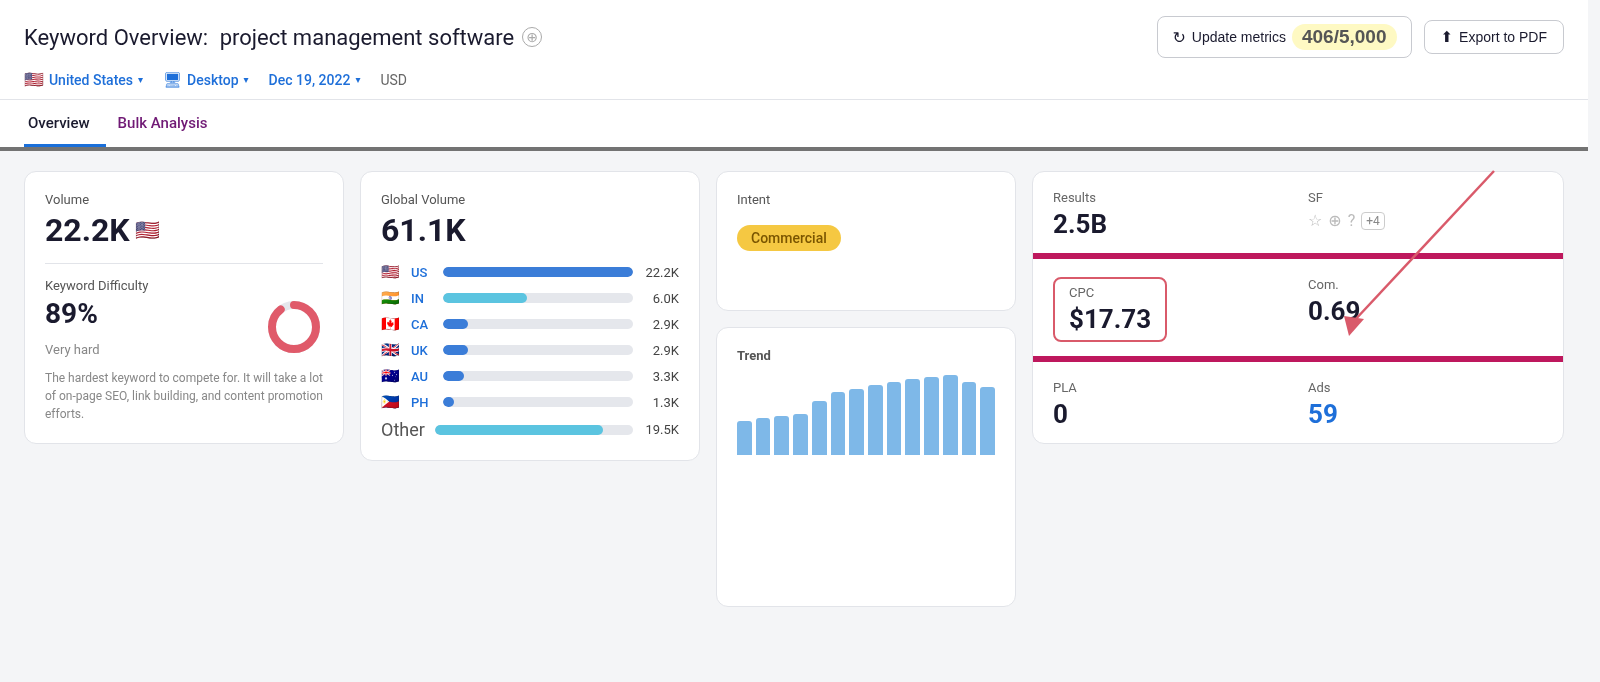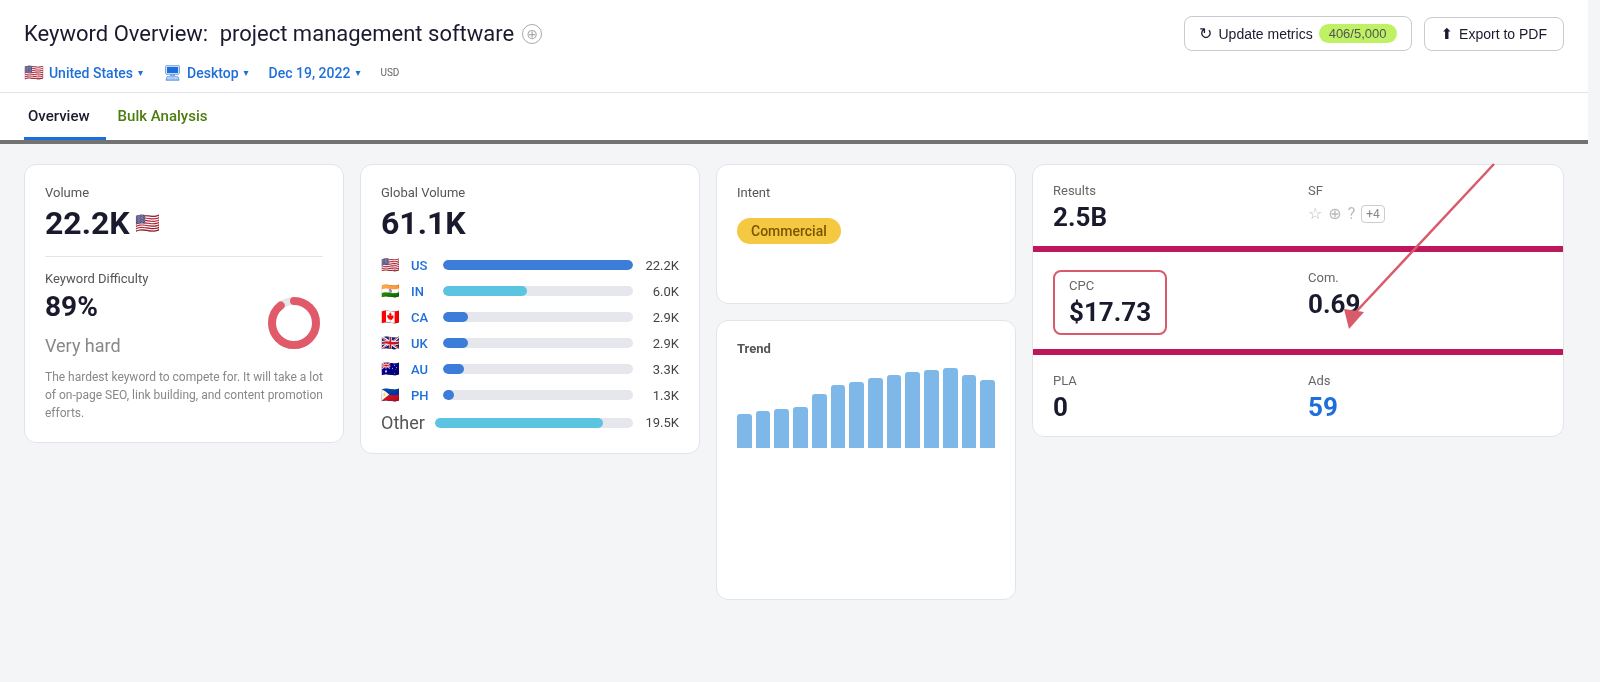--- a/index.html
+++ b/index.html
@@ -65,26 +65,26 @@
       border: 1.5px solid #c8cad0;
       border-radius: 8px;
       padding: 7px 14px;
       background: #fff;
       font-size: 14px;
       font-weight: 500;
       cursor: pointer;
       color: #1a1a2e;
     }
     .btn-update .count-badge {
-      background: #bef264;
+      background: #fef9c3;
       border-radius: 20px;
       padding: 2px 10px;
-      font-size: 13px;
+      font-size: 19px;
       color: #555;
-      font-weight: 400;
+      font-weight: 700;
     }
     .btn-export {
       display: flex;
       align-items: center;
       gap: 6px;
       border: 1.5px solid #c8cad0;
       border-radius: 8px;
       padding: 7px 16px;
       background: #fff;
       font-size: 14px;
@@ -105,40 +105,40 @@
       font-size: 14px;
       color: #1e6fd9;
       cursor: pointer;
       font-weight: 500;
     }
     .filter-item .flag {
       font-size: 16px;
     }
     .filter-usd {
       color: #666;
-      font-size: 10px;
+      font-size: 14px;
       font-weight: 400;
     }
     .chevron {
       font-size: 10px;
     }
     
     .tabs {
       display: flex;
       align-items: center;
       gap: 0;
       padding: 0 24px;
       background: #fff;
       border-bottom: 4px solid #737373;
     }
     .tab {
       padding: 14px 16px 12px 4px;
       font-size: 15px;
       font-weight: 500;
-      color: #4d7c0f;
+      color: #701a75;
       cursor: pointer;
       border-bottom: 3px solid transparent;
       margin-right: 8px;
     }
     .tab.active {
       color: #1a1a2e;
       border-bottom: 3px solid #1a6fd9;
     }
     
     .main {
@@ -195,21 +195,21 @@
     .kd-label {
       font-size: 13px;
       color: #555;
       margin-bottom: 4px;
     }
     .kd-value {
       font-size: 28px;
       font-weight: 700;
     }
     .kd-sub {
-      font-size: 18px;
+      font-size: 13px;
       color: #888;
       margin-top: 12px;
     }
     
     .donut-wrap {
       position: relative;
       width: 58px;
       height: 58px;
     }
     .donut-wrap svg {

